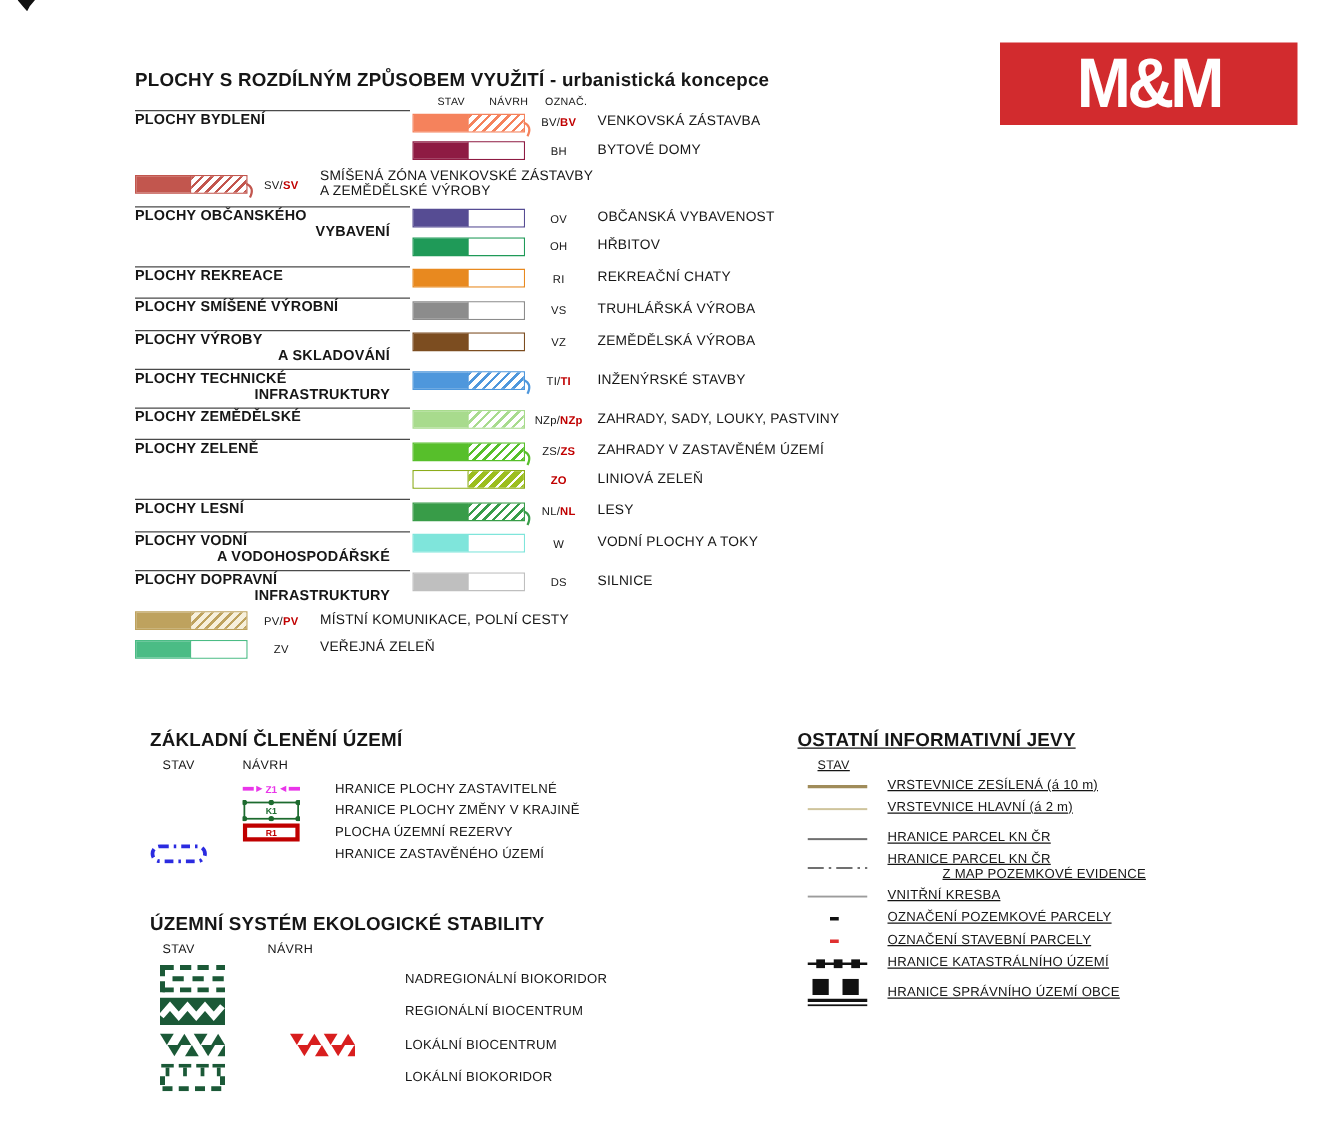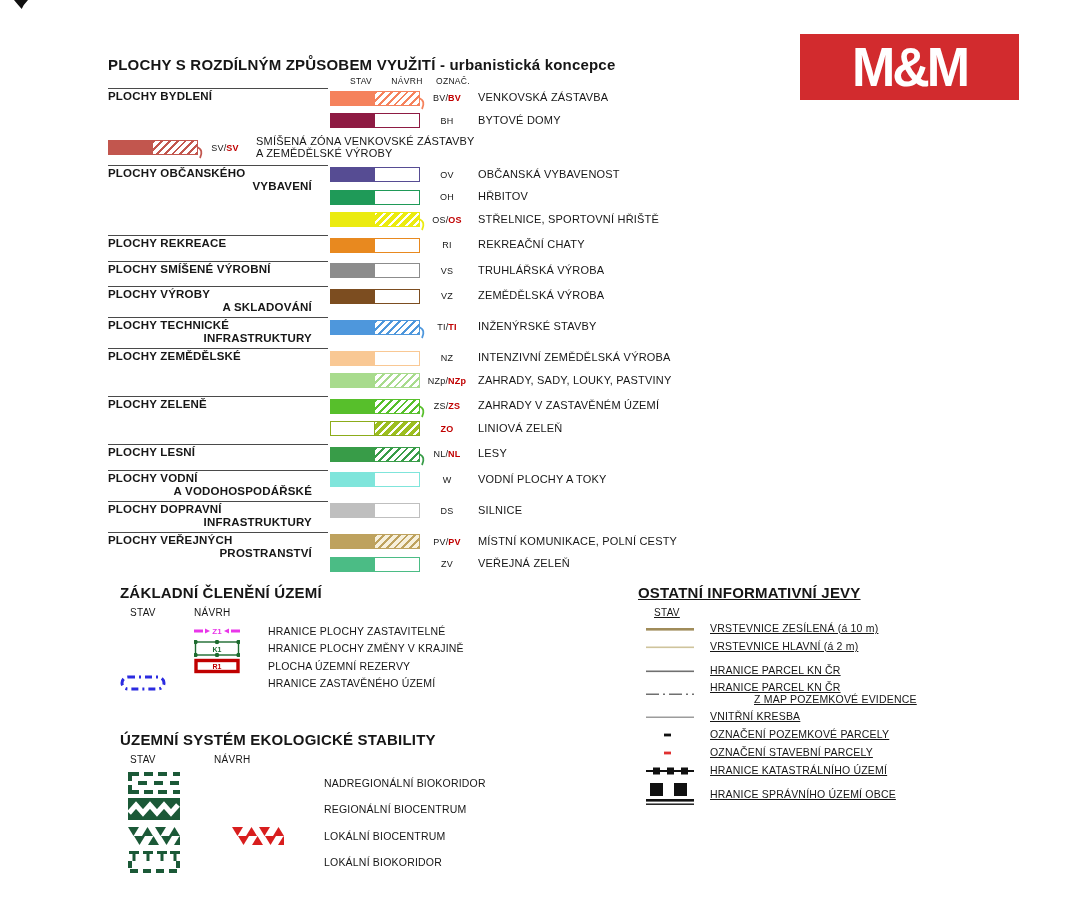--- a/index.html
+++ b/index.html
@@ -21,21 +21,21 @@
   .cat-label .l2{text-align:right;padding-right:16px;}
   .cat-rows{display:flex;flex-direction:column;}
   .lrow{display:flex;align-items:center;min-height:20px;margin-bottom:2.5px;}
   .swatch{position:relative;width:90px;height:15px;box-sizing:border-box;display:flex;flex:none;}
   .sw-half{width:50%;height:100%;box-sizing:border-box;}
   .sw-mark{position:absolute;right:-8px;bottom:-5px;}
   .codes{width:48px;flex:none;text-align:center;font-size:9px;letter-spacing:.2px;margin-left:3px;white-space:nowrap;}
   .code-red{font-weight:bold;}
   .desc{font-size:11px;line-height:11.5px;margin-left:7px;letter-spacing:.2px;white-space:nowrap;}
   
-  #logo{position:absolute;left:800px;top:34px;width:219px;}
+  #logo{position:absolute;left:800px;top:34px;width:238px;}
   #logo-top{height:66px;display:flex;align-items:center;justify-content:center;}
   #logo-mm{color:#fff;font-size:52px;font-weight:bold;letter-spacing:-3px;line-height:1;
            font-family:"Liberation Sans",sans-serif;transform:scaleY(1.08);}
   #logo-bottom{margin-top:2px;height:26px;display:flex;align-items:center;justify-content:center;}
   #logo-reality{color:#fff;font-size:16px;font-weight:bold;letter-spacing:9px;text-indent:9px;}
   
   .sect-title{font-size:15px;font-weight:bold;letter-spacing:.2px;}
   .sect-cols{font-size:10px;letter-spacing:.3px;display:flex;}
   #zakladni{position:absolute;left:120px;top:584px;}
   #zakladni .sect-cols{margin:6px 0 4px 10px;}
@@ -140,33 +140,20 @@
             <div class="lrow">
               <div class="swatch" style="border: 1px solid rgb(31, 154, 88);">
                 <div class="sw-half" style="background: rgb(31, 154, 88); border-right: 1px solid rgb(31, 154, 88);"></div>
                 <div class="sw-half" style="background: rgb(255, 255, 255);"></div>
               </div>
               <div class="codes"><span class="code-black">OH</span></div>
               <div class="desc">
                 <div>HŘBITOV</div>
               </div>
             </div>
-            <div class="lrow">
-              <div class="swatch" style="border: 1px solid rgb(235, 235, 15);">
-                <div class="sw-half" style="background: rgb(235, 235, 15); border-right: 1px solid rgb(235, 235, 15);"></div>
-                <div class="sw-half" style="background: repeating-linear-gradient(135deg, rgb(255, 255, 255) 0px, rgb(255, 255, 255) 2px, rgb(235, 235, 15) 2px, rgb(235, 235, 15) 6px);"></div>
-                <svg width="9" height="13" viewBox="0 0 9 13" class="sw-mark">
-                  <path d="M1,1 Q8,4 4,12" stroke="#EBEB0F" stroke-width="1.8" fill="none"></path>
-                </svg>
-              </div>
-              <div class="codes"><span class="code-black">OS</span><span>/</span><span class="code-red" style="color: rgb(192, 0, 0);">OS</span></div>
-              <div class="desc">
-                <div>STŘELNICE, SPORTOVNÍ HŘIŠTĚ</div>
-              </div>
-            </div>
           </div>
         </div>
         <div class="category">
           <div class="cat-label">
             <div class="l1">PLOCHY REKREACE</div>
           </div>
           <div class="cat-rows">
             <div class="lrow">
               <div class="swatch" style="border: 1px solid rgb(232, 137, 31);">
                 <div class="sw-half" style="background: rgb(232, 137, 31); border-right: 1px solid rgb(232, 137, 31);"></div>
@@ -234,30 +221,20 @@
               </div>
             </div>
           </div>
         </div>
         <div class="category">
           <div class="cat-label">
             <div class="l1">PLOCHY ZEMĚDĚLSKÉ</div>
           </div>
           <div class="cat-rows">
             <div class="lrow">
-              <div class="swatch" style="border: 1px solid rgb(249, 200, 148);">
-                <div class="sw-half" style="background: rgb(249, 200, 148); border-right: 1px solid rgb(249, 200, 148);"></div>
-                <div class="sw-half" style="background: rgb(255, 255, 255);"></div>
-              </div>
-              <div class="codes"><span class="code-black">NZ</span></div>
-              <div class="desc">
-                <div>INTENZIVNÍ ZEMĚDĚLSKÁ VÝROBA</div>
-              </div>
-            </div>
-            <div class="lrow">
               <div class="swatch" style="border: 1px solid rgb(168, 219, 141);">
                 <div class="sw-half" style="background: rgb(168, 219, 141); border-right: 1px solid rgb(168, 219, 141);"></div>
                 <div class="sw-half" style="background: repeating-linear-gradient(135deg, rgb(168, 219, 141) 0px, rgb(168, 219, 141) 2px, rgb(255, 255, 255) 2px, rgb(255, 255, 255) 5.5px);"></div>
               </div>
               <div class="codes"><span class="code-black">NZp</span><span>/</span><span class="code-red" style="color: rgb(192, 0, 0);">NZp</span></div>
               <div class="desc">
                 <div>ZAHRADY, SADY, LOUKY, PASTVINY</div>
               </div>
             </div>
           </div>
@@ -342,24 +319,20 @@
                 <div class="sw-half" style="background: rgb(255, 255, 255);"></div>
               </div>
               <div class="codes"><span class="code-black">DS</span></div>
               <div class="desc">
                 <div>SILNICE</div>
               </div>
             </div>
           </div>
         </div>
         <div class="category">
-          <div class="cat-label">
-            <div class="l1">PLOCHY VEŘEJNÝCH</div>
-            <div class="l2">PROSTRANSTVÍ</div>
-          </div>
           <div class="cat-rows">
             <div class="lrow">
               <div class="swatch" style="border: 1px solid rgb(190, 162, 94);">
                 <div class="sw-half" style="background: rgb(190, 162, 94); border-right: 1px solid rgb(190, 162, 94);"></div>
                 <div class="sw-half" style="background: repeating-linear-gradient(135deg, rgb(190, 162, 94) 0px, rgb(190, 162, 94) 2px, rgb(247, 240, 220) 2px, rgb(247, 240, 220) 5.5px);"></div>
               </div>
               <div class="codes"><span class="code-black">PV</span><span>/</span><span class="code-red" style="color: rgb(192, 0, 0);">PV</span></div>
               <div class="desc">
                 <div>MÍSTNÍ KOMUNIKACE, POLNÍ CESTY</div>
               </div>

